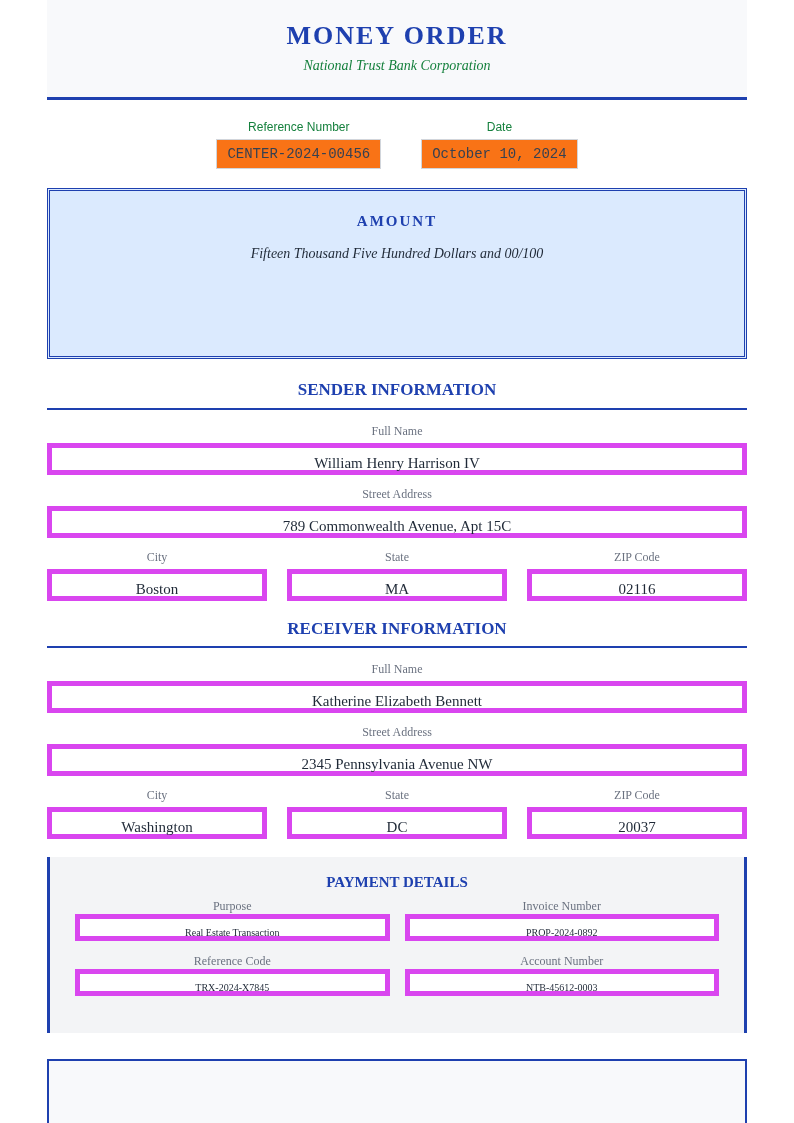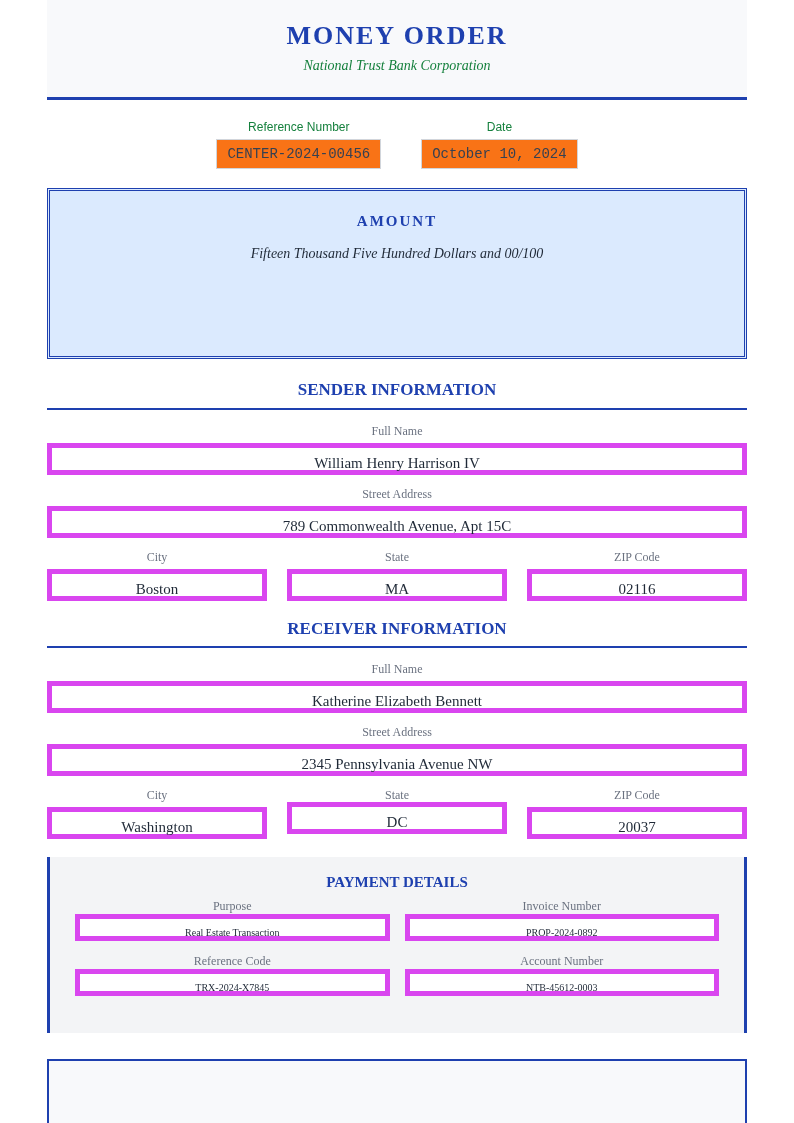--- a/index.html
+++ b/index.html
@@ -89,21 +89,21 @@
     <div class="field-box" style="margin-top:5px;">Katherine Elizabeth Bennett</div>
     <div class="field-label" style="margin-top:12px;">Street Address</div>
     <div class="field-box" style="margin-top:5px;">2345 Pennsylvania Avenue NW</div>
     <div class="row3" style="margin-top:12px;">
       <div>
         <div class="field-label">City</div>
         <div class="field-box" style="margin-top:5px;">Washington</div>
       </div>
       <div>
         <div class="field-label">State</div>
-        <div class="field-box" style="">DC</div>
+        <div class="field-box" style="margin-top:5px;">DC</div>
       </div>
       <div>
         <div class="field-label">ZIP Code</div>
         <div class="field-box" style="margin-top:5px;">20037</div>
       </div>
     </div>
   </div>
 
   <div class="payment">
     <div class="ptitle">PAYMENT DETAILS</div>

